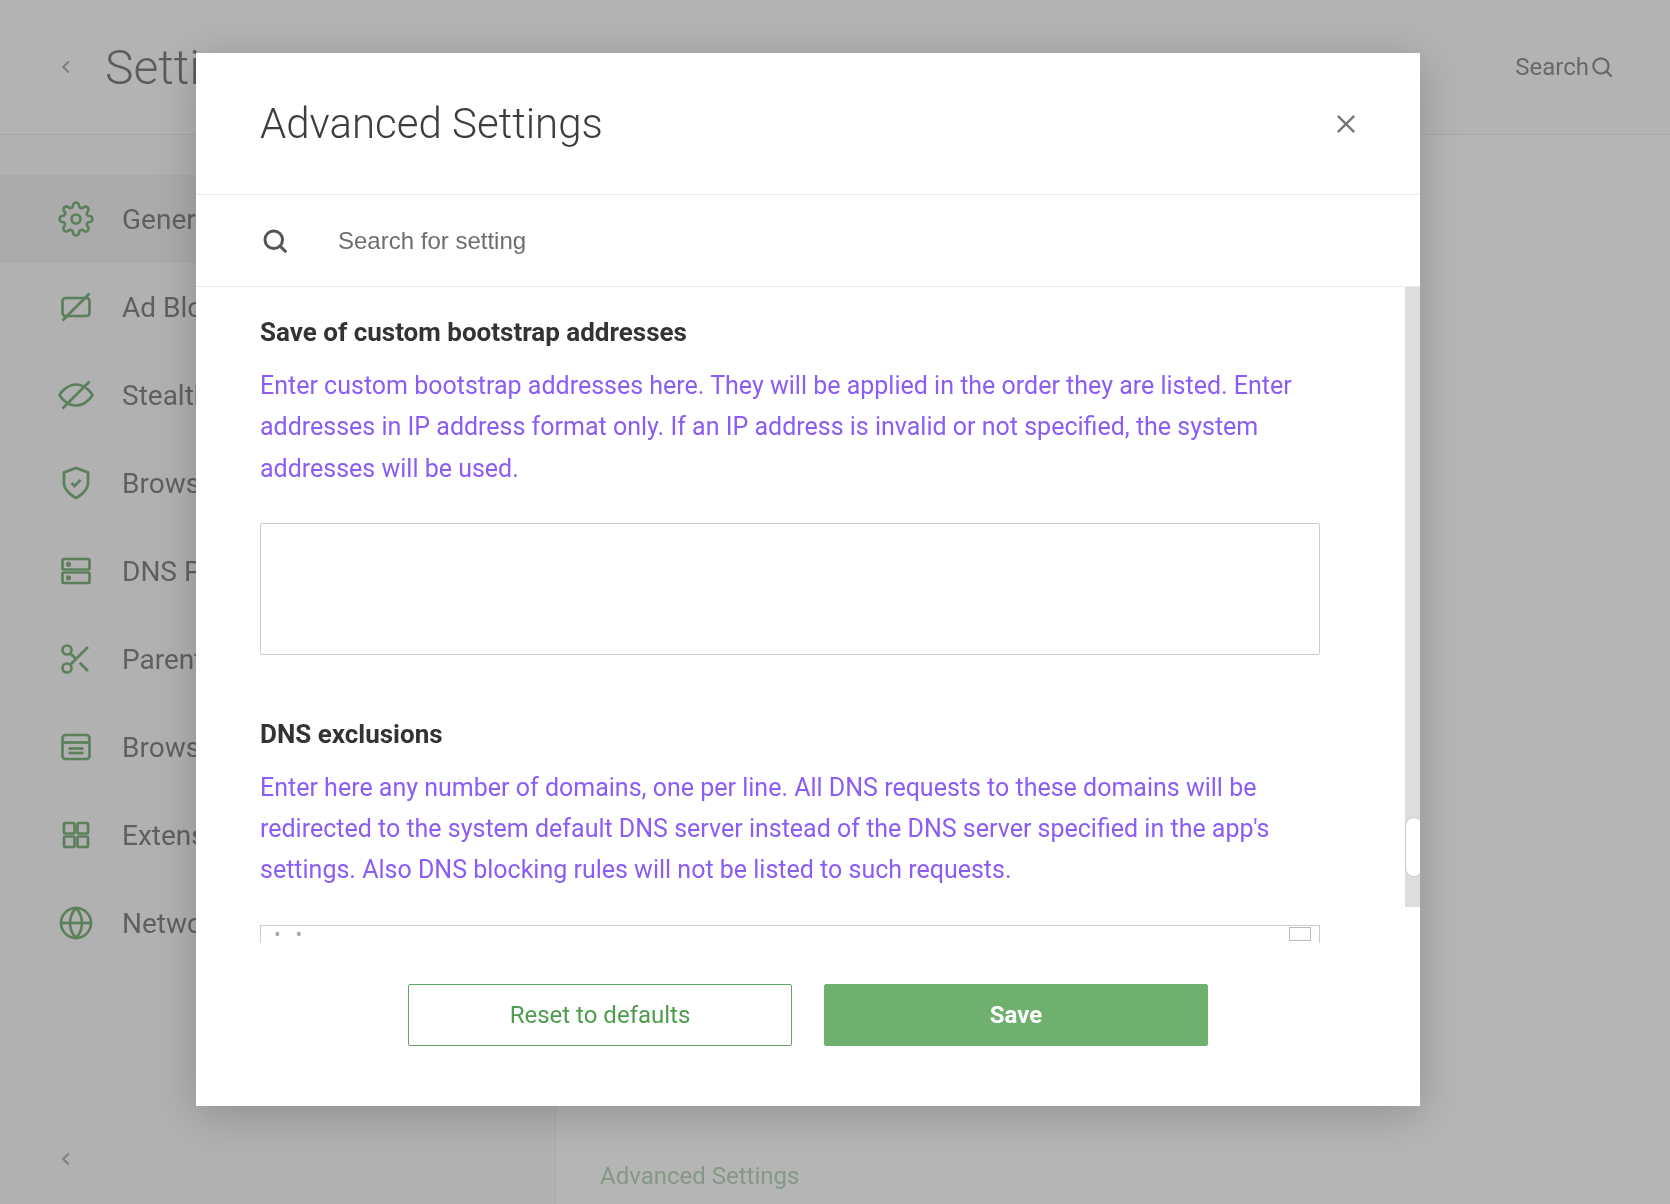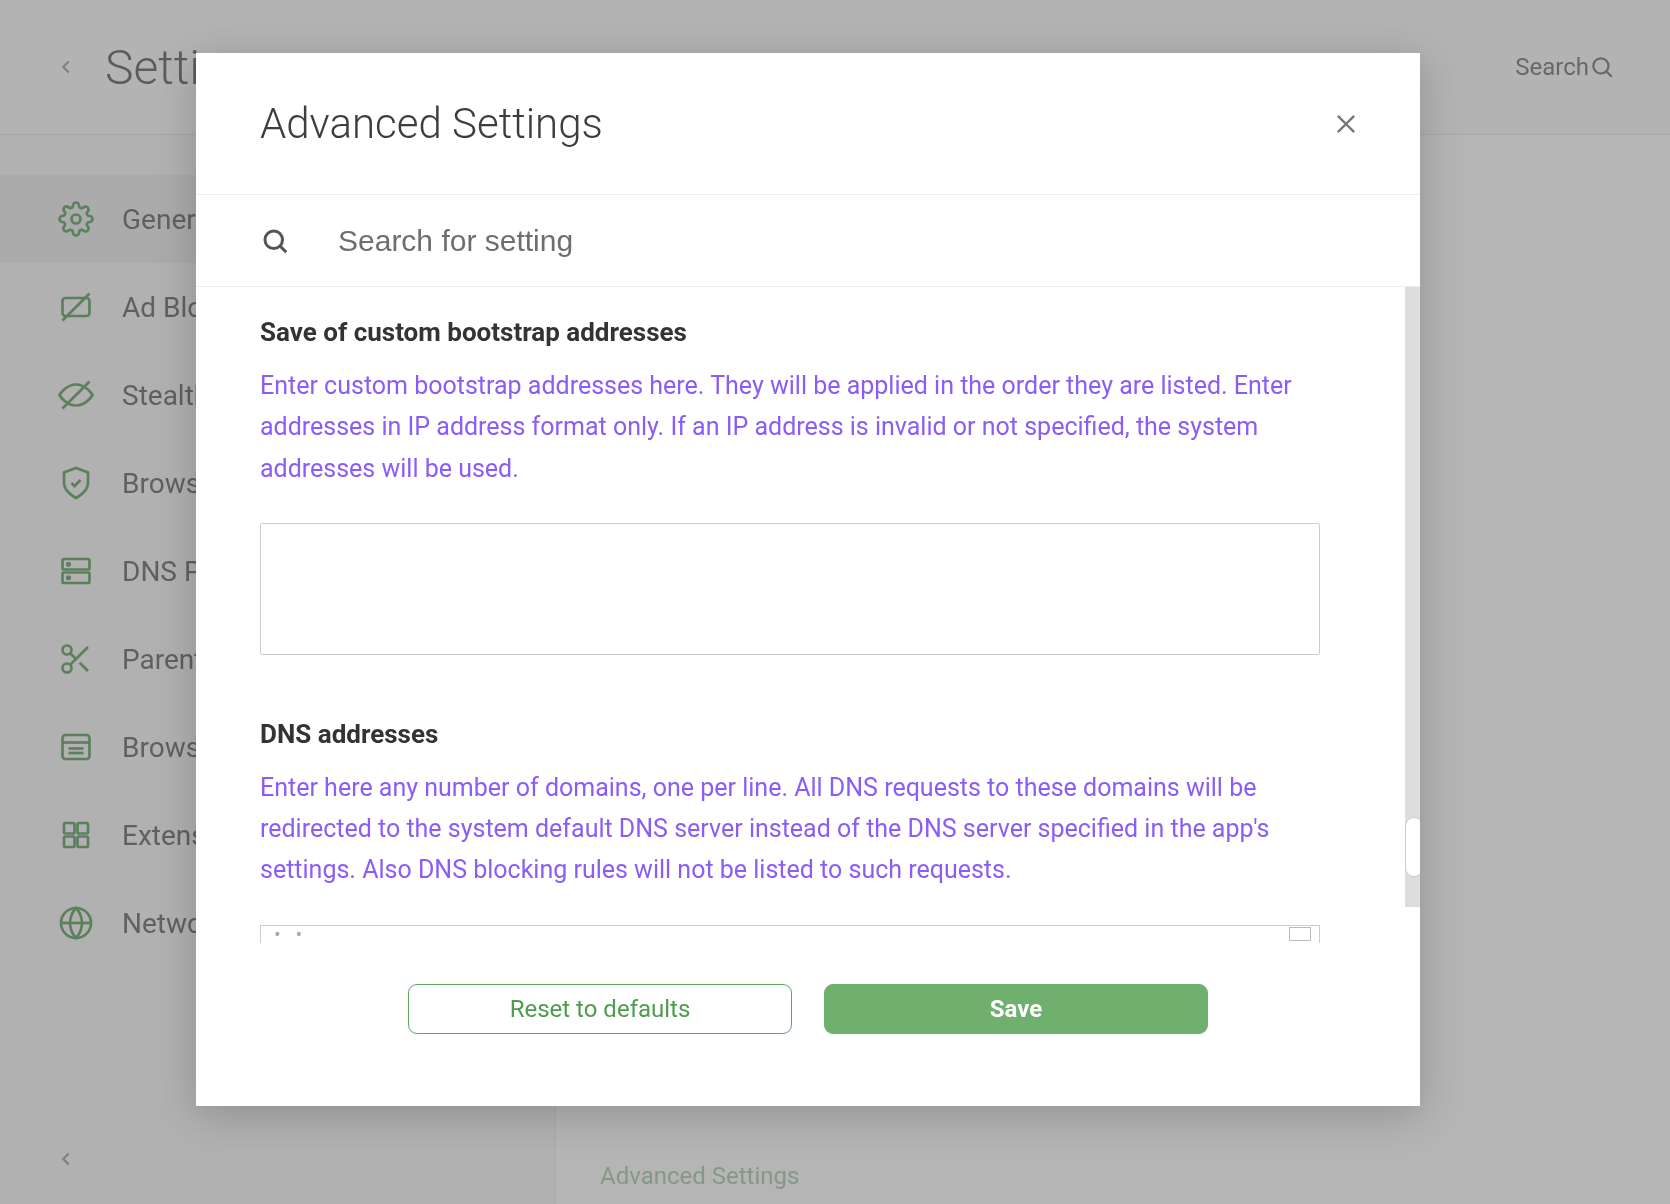--- a/index.html
+++ b/index.html
@@ -117,21 +117,21 @@
   display:flex;
   align-items:center;
   padding: 0 64px;
   gap: 48px;
 }
 .modal-search-icon { color:#555; width:30px; height:30px; display:flex;align-items:center;justify-content:center;}
 .modal-search-icon svg{width:100%;height:100%;}
 .modal-search input {
   border:none;
   outline:none;
-  font-size: 30px;
+  font-size: 24px;
   flex:1;
   color:#1d4ed8;
 }
 .modal-search input::placeholder { color:#6e6e6e; }
 
 .modal-body {
   flex:1;
   overflow-y:auto;
   padding: 30px 64px 10px 64px;
   position:relative;
@@ -197,22 +197,22 @@
 .modal-footer {
   height: 160px;
   display:flex;
   align-items:flex-start;
   justify-content:center;
   gap:32px;
   padding-top:38px;
 }
 .btn {
   width: 384px;
-  height: 50px;
-  border-radius:9px;
+  height: 62px;
+  border-radius:2px;
   font-size:24px;
   display:flex;align-items:center;justify-content:center;
   cursor:pointer;
 }
 .btn-outline {
   border:1.5px solid #63a463;
   color:#4e9c4e;
   background:#fff;
 }
 .btn-solid {
@@ -382,21 +382,21 @@
   <div class="modal-body">
     <div class="modal-scroll-track"></div>
     <div class="modal-scroll-thumb"></div>
 
     <div class="section-title">Save of custom bootstrap addresses</div>
     <div class="section-desc">Enter custom bootstrap addresses here. They will be applied in the order they are listed. Enter addresses in IP address format only. If an IP address is invalid or not specified, the system addresses will be used.</div>
     <textarea class="textarea-1" style=""></textarea>
 
     <div class="section-gap"></div>
 
-    <div class="section-title">DNS addresses</div>
+    <div class="section-title">DNS exclusions</div>
     <div class="section-desc">Enter here any number of domains, one per line. All DNS requests to these domains will be redirected to the system default DNS server instead of the DNS server specified in the app's settings. Also DNS blocking rules will not be listed to such requests.</div>
     <div class="textarea-2-peek">
       <span style="color:#aaa;font-size:20px;">&nbsp;•&nbsp;&nbsp;&nbsp;•</span>
       <span class="peek-scroll"></span>
     </div>
   </div>
 
   <div class="modal-footer">
     <div class="btn btn-outline">Reset to defaults</div>
     <div class="btn btn-solid">Save</div>

